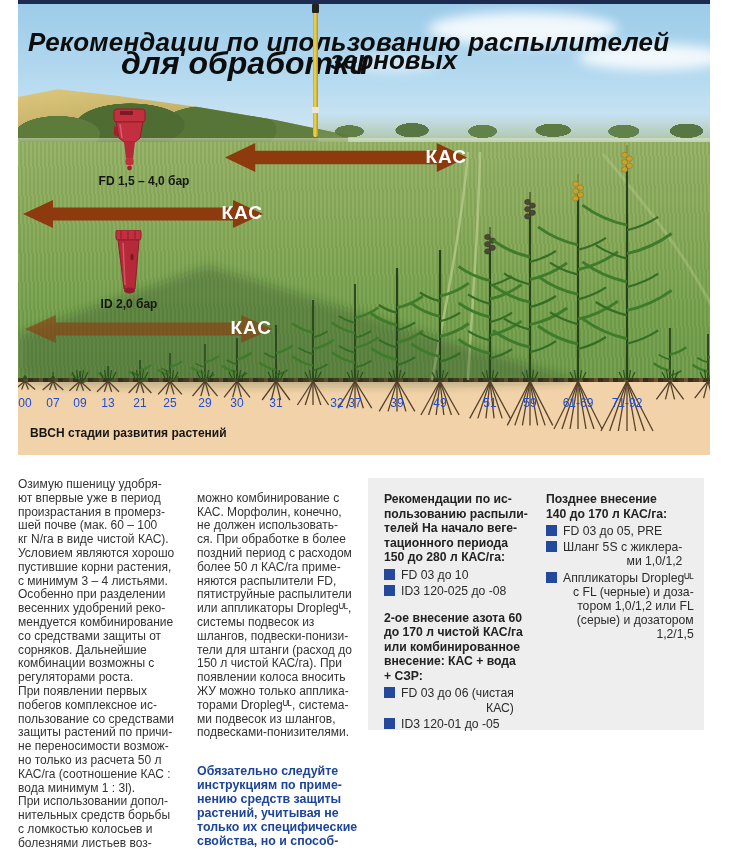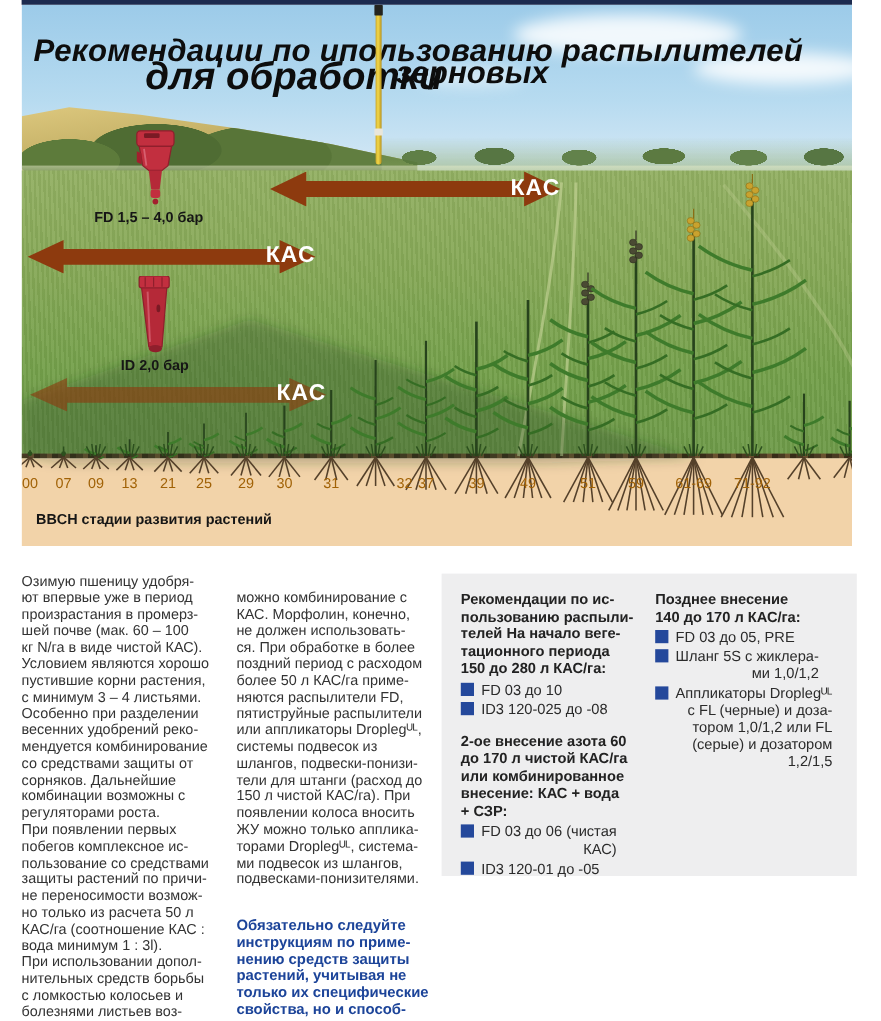--- a/index.html
+++ b/index.html
@@ -47,28 +47,28 @@
        background:linear-gradient(90deg,#caa72a,#f3d84a 40%,#b8941f);border-radius:2px;}
   .hose-cap{position:absolute;left:294px;top:0;width:7px;height:9px;background:#24241f;border-radius:1px;}
   .hose-joint{position:absolute;left:294px;top:103px;width:7px;height:6px;background:#e9e6da;border-radius:1px;}
   .hose-label{position:absolute;left:309px;top:72px;font-size:11px;font-weight:bold;color:#161616;line-height:13px;white-space:pre-line;}
   .nozzle{position:absolute;}
   .nozzle-label{position:absolute;font-size:12px;font-weight:bold;color:#161616;white-space:nowrap;transform:translateX(-50%);}
   .arrow{position:absolute;}
   .arrow svg{display:block;width:100%;height:100%;}
   .arrow .kas{position:absolute;left:0;right:0;top:50%;transform:translateY(-54%);
        text-align:right;color:#ffffff;font-weight:bold;font-size:19px;letter-spacing:1px;}
-  .stage-label{position:absolute;top:392px;transform:translateX(-50%);font-size:12px;color:#a16207;}
+  .stage-label{position:absolute;top:392px;transform:translateX(-50%);font-size:12px;color:#1d4ed8;}
   .bbch-caption{position:absolute;left:12px;top:422px;font-size:12px;font-weight:bold;color:#161616;}
   
   .col{position:absolute;top:478px;font-size:12px;line-height:13.8px;color:#333333;white-space:pre-line;}
   .col1{left:18px;width:174px;}
   .col2{left:197px;width:174px;}
   .warning{margin-top:10px;color:#1c4499;font-weight:bold;font-size:12.4px;line-height:14px;}
-  .panel{position:absolute;left:368px;top:478px;width:336px;height:252px;background:#eeeeef;padding-left:10px;}
+  .panel{position:absolute;left:368px;top:478px;width:336px;height:252px;background:#eeeeef;}
   .pcol{position:absolute;top:14px;font-size:12.2px;color:#2b2b2b;}
   .pcol3{left:16px;width:154px;}
   .pcol4{left:178px;width:150px;}
   .ptitle{font-weight:bold;line-height:14.5px;white-space:pre-line;color:#222222;}
   .ptitle.mt{margin-top:13px;}
   .bullets{margin-top:3px;}
   .bullet{display:flex;gap:6px;margin-top:2px;text-align:right;}
   .bullet .sq{flex:0 0 auto;width:11px;height:11px;margin-top:1px;background:#24489b;}
   .bullet .bt{line-height:14.2px;white-space:pre-line;}
 </style>
@@ -371,21 +371,21 @@
     <svg class="nozzle" style="left:93px;top:104px;" width="38" height="64" viewBox="0 0 38 64">
       <rect x="3" y="1" width="31" height="13" rx="3" fill="#c22f3f" stroke="#8f1f2c"></rect>
       <rect x="9" y="3" width="13" height="4" rx="1" fill="#7a1a24"></rect>
       <path d="M5 14 L32 14 L29 30 L24 34 L13 34 L8 30 Z" fill="#c22f3f" stroke="#8f1f2c"></path>
       <path d="M3 18 l4 2 l0 9 l-4 -2 Z" fill="#a31f2e"></path>
       <path d="M13 34 L24 34 L22 50 L15 50 Z" fill="#b52938"></path>
       <rect x="14.5" y="50" width="8" height="7" rx="2" fill="#c22f3f"></rect>
       <circle cx="18.5" cy="60" r="2.4" fill="#a31f2e"></circle>
       <line x1="9" y1="16" x2="11" y2="30" stroke="#e07484" stroke-width="1.5" opacity="0.7"></line>
     </svg>
-    <div class="nozzle-label" style="left:106px;top:170px;">FD 1,5 – 4,0 бар</div>
+    <div class="nozzle-label" style="left:126px;top:170px;">FD 1,5 – 4,0 бар</div>
 
     <svg class="nozzle" style="left:97px;top:226px;" width="28" height="65" viewBox="0 0 28 65">
       <rect x="1" y="0" width="25" height="10" rx="2" fill="#c22f3f" stroke="#8f1f2c"></rect>
       <line x1="6" y1="1" x2="6" y2="9" stroke="#8f1f2c" stroke-width="1"></line>
       <line x1="13" y1="1" x2="13" y2="9" stroke="#8f1f2c" stroke-width="1"></line>
       <line x1="20" y1="1" x2="20" y2="9" stroke="#8f1f2c" stroke-width="1"></line>
       <path d="M3 10 L24 10 L20 59 L9 59 Z" fill="#b52938" stroke="#8f1f2c"></path>
       <ellipse cx="14.5" cy="60.5" rx="5.5" ry="3" fill="#8f1f2c"></ellipse>
       <ellipse cx="17" cy="27" rx="1.6" ry="3.2" fill="#7a1a24"></ellipse>
       <line x1="8" y1="13" x2="10" y2="55" stroke="#e07484" stroke-width="1.6" opacity="0.6"></line>

